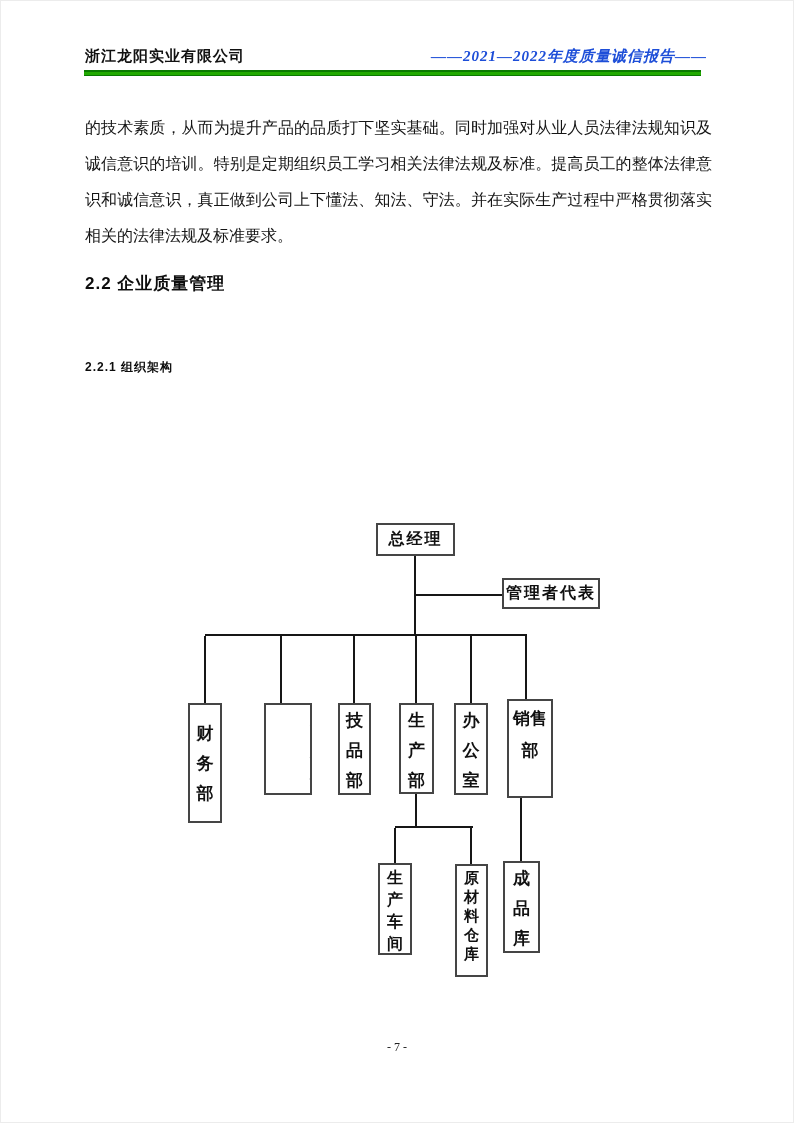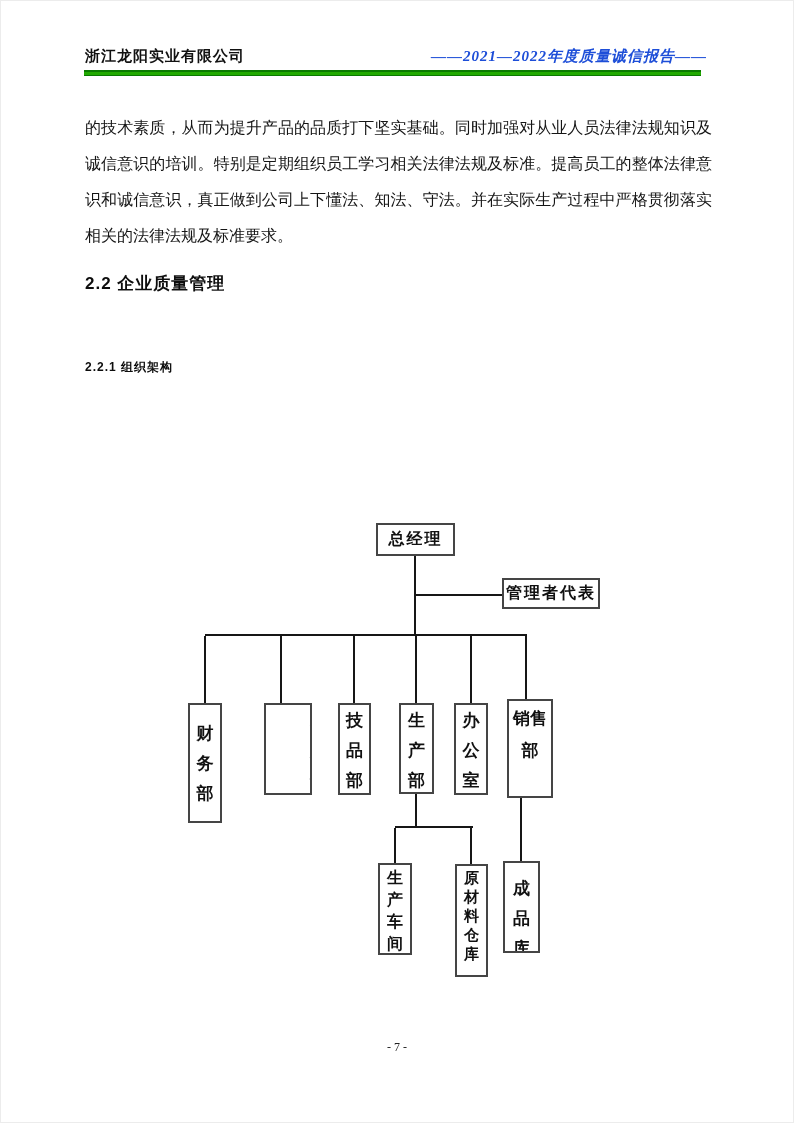--- a/index.html
+++ b/index.html
@@ -72,21 +72,21 @@
   .n-gm {left:376px;top:523px;width:79px;height:33px;}
   .n-mr {left:502px;top:578px;width:98px;height:31px;}
   .n-fin {left:188px;top:703px;width:34px;height:120px;line-height:30px;padding-top:14px;}
   .n-pur {left:264px;top:703px;width:34px;height:92px;line-height:30px;padding-top:1px;padding-left:44px;}
   .n-tec {left:338px;top:703px;width:33px;height:92px;line-height:30px;padding-top:1px;}
   .n-pro {left:399px;top:703px;width:35px;height:91px;line-height:30px;padding-top:1px;}
   .n-off {left:454px;top:703px;width:34px;height:92px;line-height:30px;padding-top:1px;}
   .n-sal {left:507px;top:699px;width:46px;height:99px;line-height:32px;padding-top:2px;}
   .n-pw  {left:378px;top:863px;width:34px;height:92px;line-height:22px;padding-top:2px;font-size:16px;}
   .n-rmw {left:455px;top:864px;width:33px;height:113px;line-height:19px;padding-top:2px;font-size:15px;}
-  .n-fgw {left:503px;top:861px;width:37px;height:92px;line-height:30px;padding-top:11px;}
+  .n-fgw {left:503px;top:861px;width:37px;height:92px;line-height:30px;padding-top:1px;}
   .cl{position:absolute;background:#161616;}
   
   .footer{
     position:absolute;left:0;top:1040px;width:794px;
     text-align:center;font-size:12px;color:#222;
     font-family:"Liberation Serif","DejaVu Serif",serif;
   }
 </style>
 </head>
 <body>

